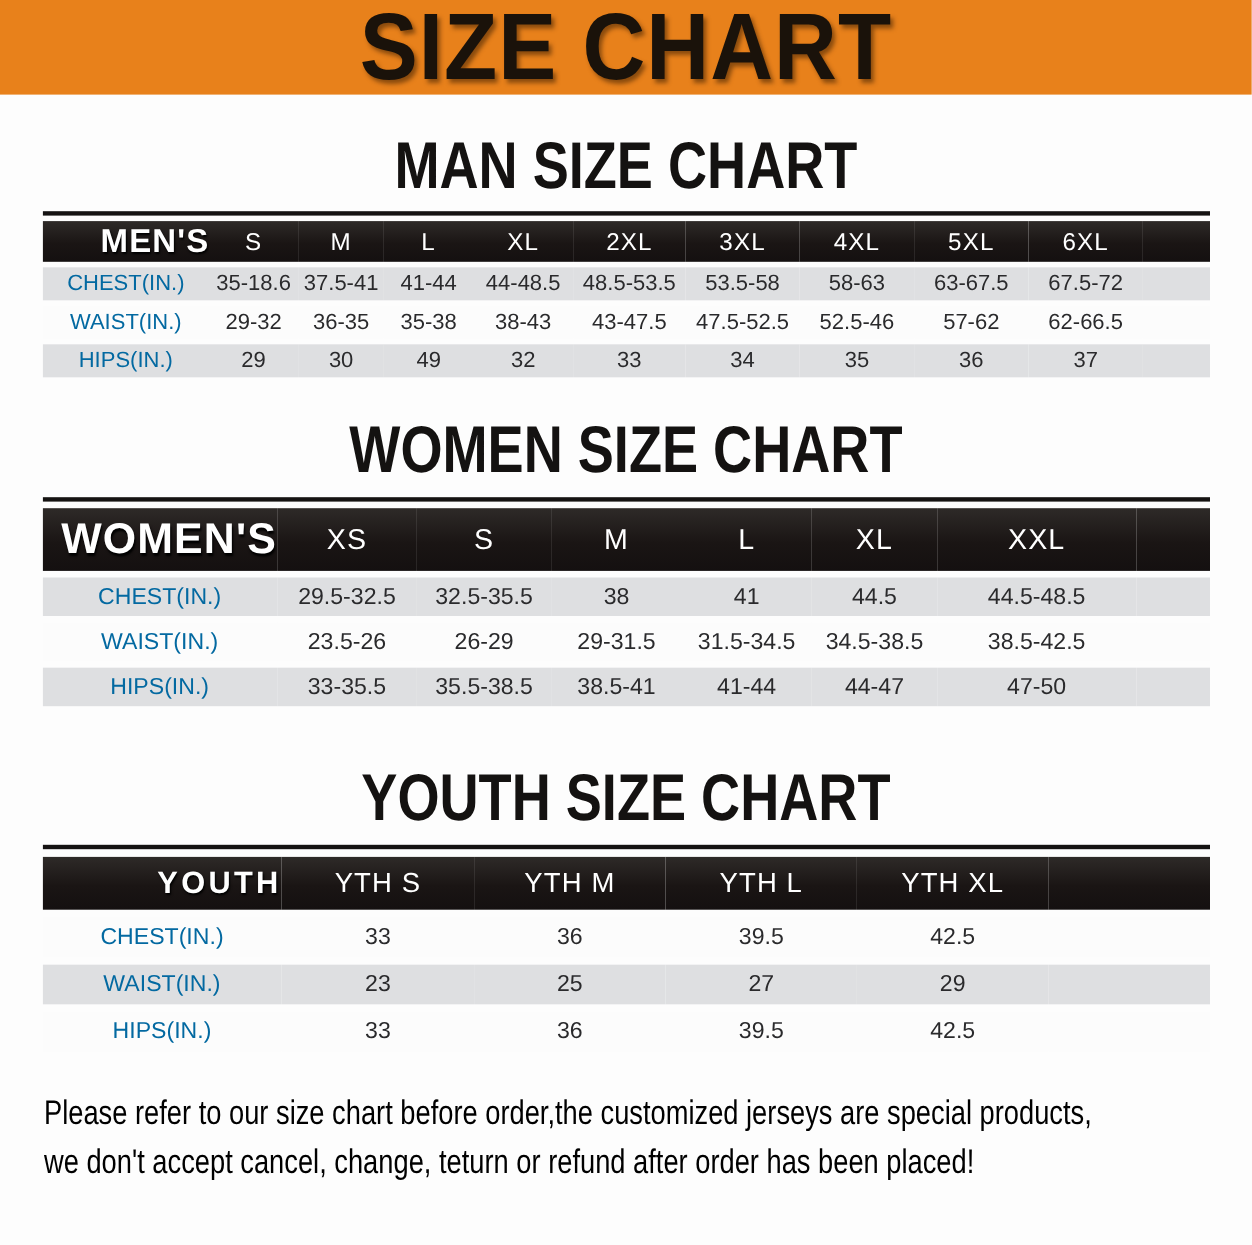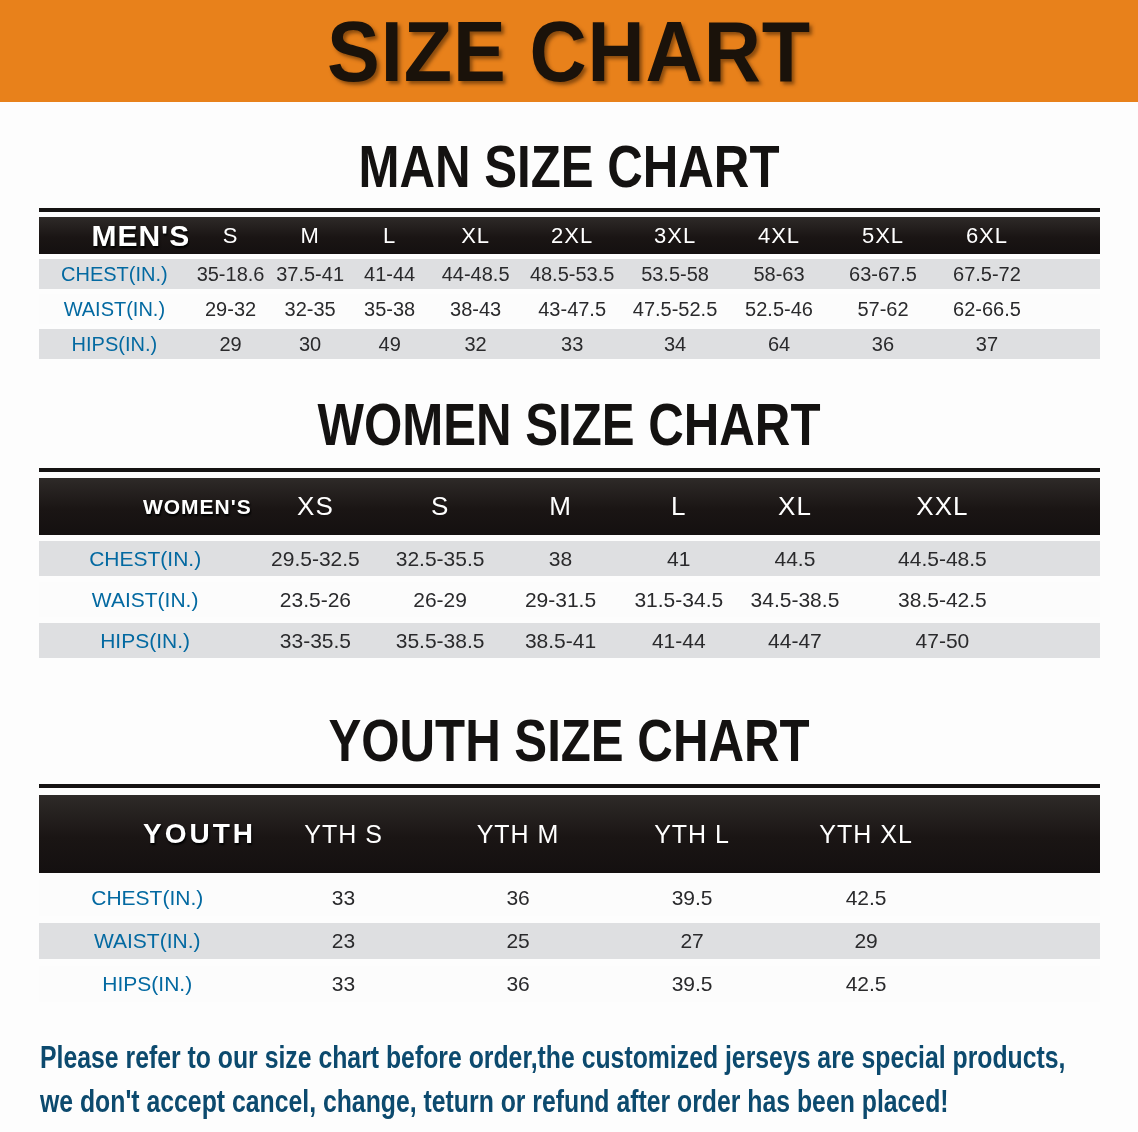--- a/index.html
+++ b/index.html
@@ -1,21 +1,21 @@
 <!DOCTYPE html>
 <html><head>
 <meta charset="utf-8">
 <style>
   html,body { margin:0; padding:0; }
   body {
     width:1138px; height:1132px; background:#fdfdfd; overflow:hidden;
     font-family:"Liberation Sans", sans-serif;
   }
   .banner {
-    height:102px; background:#e8811b;
+    height:86px; background:#e8811b;
     display:flex; align-items:center; justify-content:center;
   }
   .banner-title {
     font-size:86px; font-weight:bold; line-height:1; letter-spacing:1px;
     color:#1a120a; transform:scaleX(0.92);
     text-shadow:3px 3px 4px rgba(45,22,0,0.5);
   }
   .sec-heading {
     margin:0; text-align:center; font-weight:bold; color:#141211;
     font-size:60px; line-height:50px; transform:scaleX(0.82);
@@ -42,22 +42,22 @@
     background:linear-gradient(180deg,#2e2a28 0%,#1a1514 55%,#141010 100%);
     color:#ffffff; font-weight:400; letter-spacing:1px;
   }
   thead th.corner {
     text-align:right; padding-left:16px; font-weight:bold; letter-spacing:1px;
     text-shadow:1px 2px 2px #000000;
   }
   .sec-men   thead th { height:37px; font-size:22px; }
   .sec-men   thead th.corner { font-size:30px; }
   .sec-women thead th { height:57px; font-size:26px; }
-  .sec-women thead th.corner { font-size:21px; }
-  .sec-youth thead th { height:78px; font-size:25px; }
+  .sec-women thead th.corner { font-size:39px; }
+  .sec-youth thead th { height:48px; font-size:25px; }
   .sec-youth thead th.corner { font-size:28px; letter-spacing:3px; }
   tbody tr.gray  td { background:#dedfe1; }
   tbody tr.white td { background:#fcfcfc; }
   .sec-men   tbody td { height:30px; font-size:20px; }
   .sec-women tbody td { height:35px; font-size:21px; }
   .sec-youth tbody td { height:36px; font-size:21px; }
   tbody td { color:#2a2a2c; }
   tbody td.rowlabel { color:#0369a1; }
   .notice { margin:27px 0 0 40px; }
   .notice-line {
@@ -116,39 +116,39 @@
             <td>48.5-53.5</td>
             <td>53.5-58</td>
             <td>58-63</td>
             <td>63-67.5</td>
             <td>67.5-72</td>
             <td></td>
           </tr>
           <tr class="white">
             <td class="rowlabel">WAIST(IN.)</td>
             <td>29-32</td>
-            <td>32-35</td>
+            <td>36-35</td>
             <td>35-38</td>
             <td>38-43</td>
             <td>43-47.5</td>
             <td>47.5-52.5</td>
             <td>52.5-46</td>
             <td>57-62</td>
             <td>62-66.5</td>
             <td></td>
           </tr>
           <tr class="gray">
             <td class="rowlabel">HIPS(IN.)</td>
             <td>29</td>
             <td>30</td>
             <td>49</td>
             <td>32</td>
             <td>33</td>
             <td>34</td>
-            <td>64</td>
+            <td>35</td>
             <td>36</td>
             <td>37</td>
             <td></td>
           </tr>
         </tbody>
     </table>
   </section>
 
   <section class="sec sec-women">
     <h2 class="sec-heading">WOMEN SIZE CHART</h2>
@@ -255,18 +255,18 @@
             <td>33</td>
             <td>36</td>
             <td>39.5</td>
             <td>42.5</td>
             <td></td>
           </tr>
         </tbody>
     </table>
   </section>
 
-  <footer class="notice" style="color: #0c4a6e; font-weight: bold;">
+  <footer class="notice" style="color: #000000;">
     <div class="notice-line">Please refer to our size chart before order,the customized jerseys are special products,</div>
     <div class="notice-line">we don't accept cancel, change, teturn or refund after order has been placed!</div>
   </footer>
 
 </div>
 
 </body></html>

